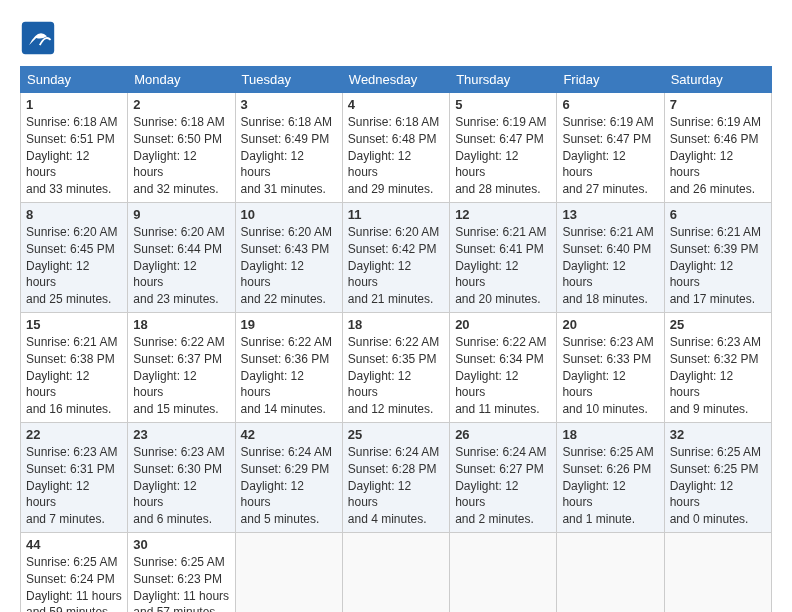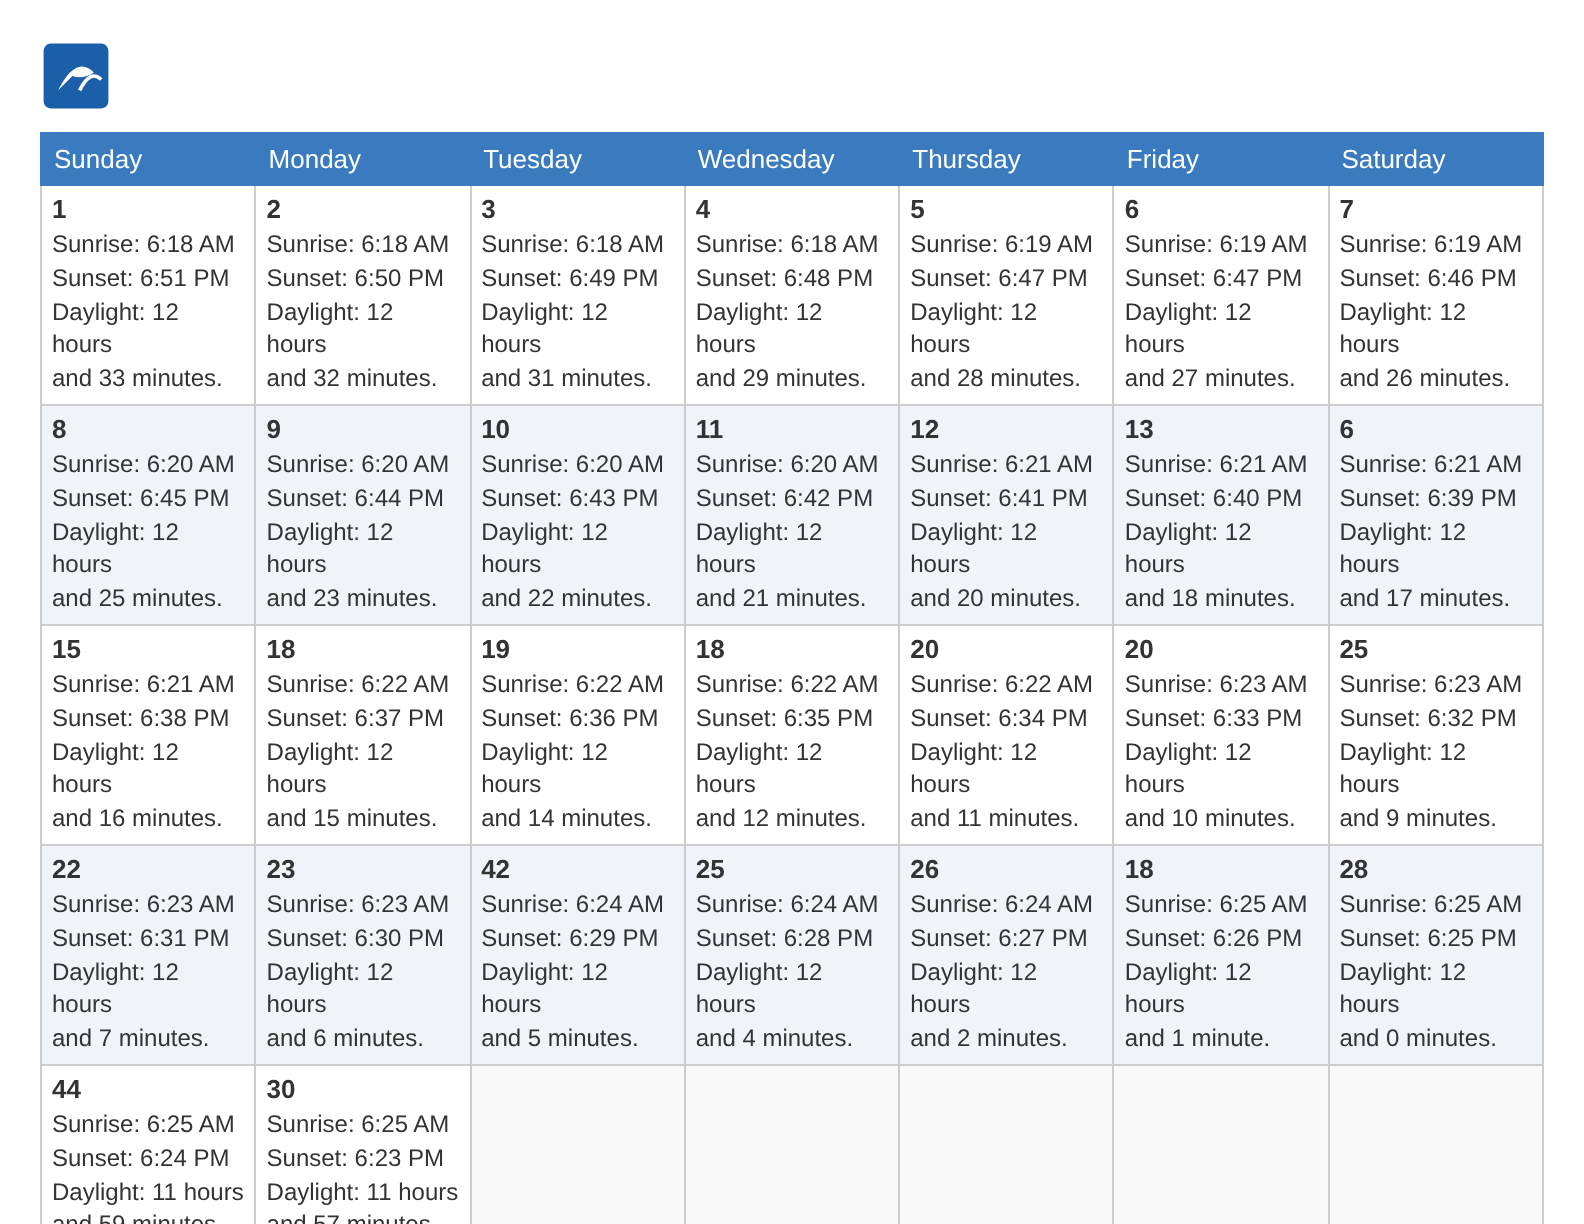--- a/index.html
+++ b/index.html
@@ -244,21 +244,21 @@
           </td>
           <td>
             <span class="day-num">26</span>
             <div class="day-info">Sunrise: 6:24 AM<br>Sunset: 6:27 PM<br>Daylight: 12 hours<br>and 2 minutes.</div>
           </td>
           <td>
             <span class="day-num">18</span>
             <div class="day-info">Sunrise: 6:25 AM<br>Sunset: 6:26 PM<br>Daylight: 12 hours<br>and 1 minute.</div>
           </td>
           <td>
-            <span class="day-num">28</span>
+            <span class="day-num">32</span>
             <div class="day-info">Sunrise: 6:25 AM<br>Sunset: 6:25 PM<br>Daylight: 12 hours<br>and 0 minutes.</div>
           </td>
         </tr>
         <tr>
           <td>
             <span class="day-num">44</span>
             <div class="day-info">Sunrise: 6:25 AM<br>Sunset: 6:24 PM<br>Daylight: 11 hours<br>and 59 minutes.</div>
           </td>
           <td>
             <span class="day-num">30</span>

